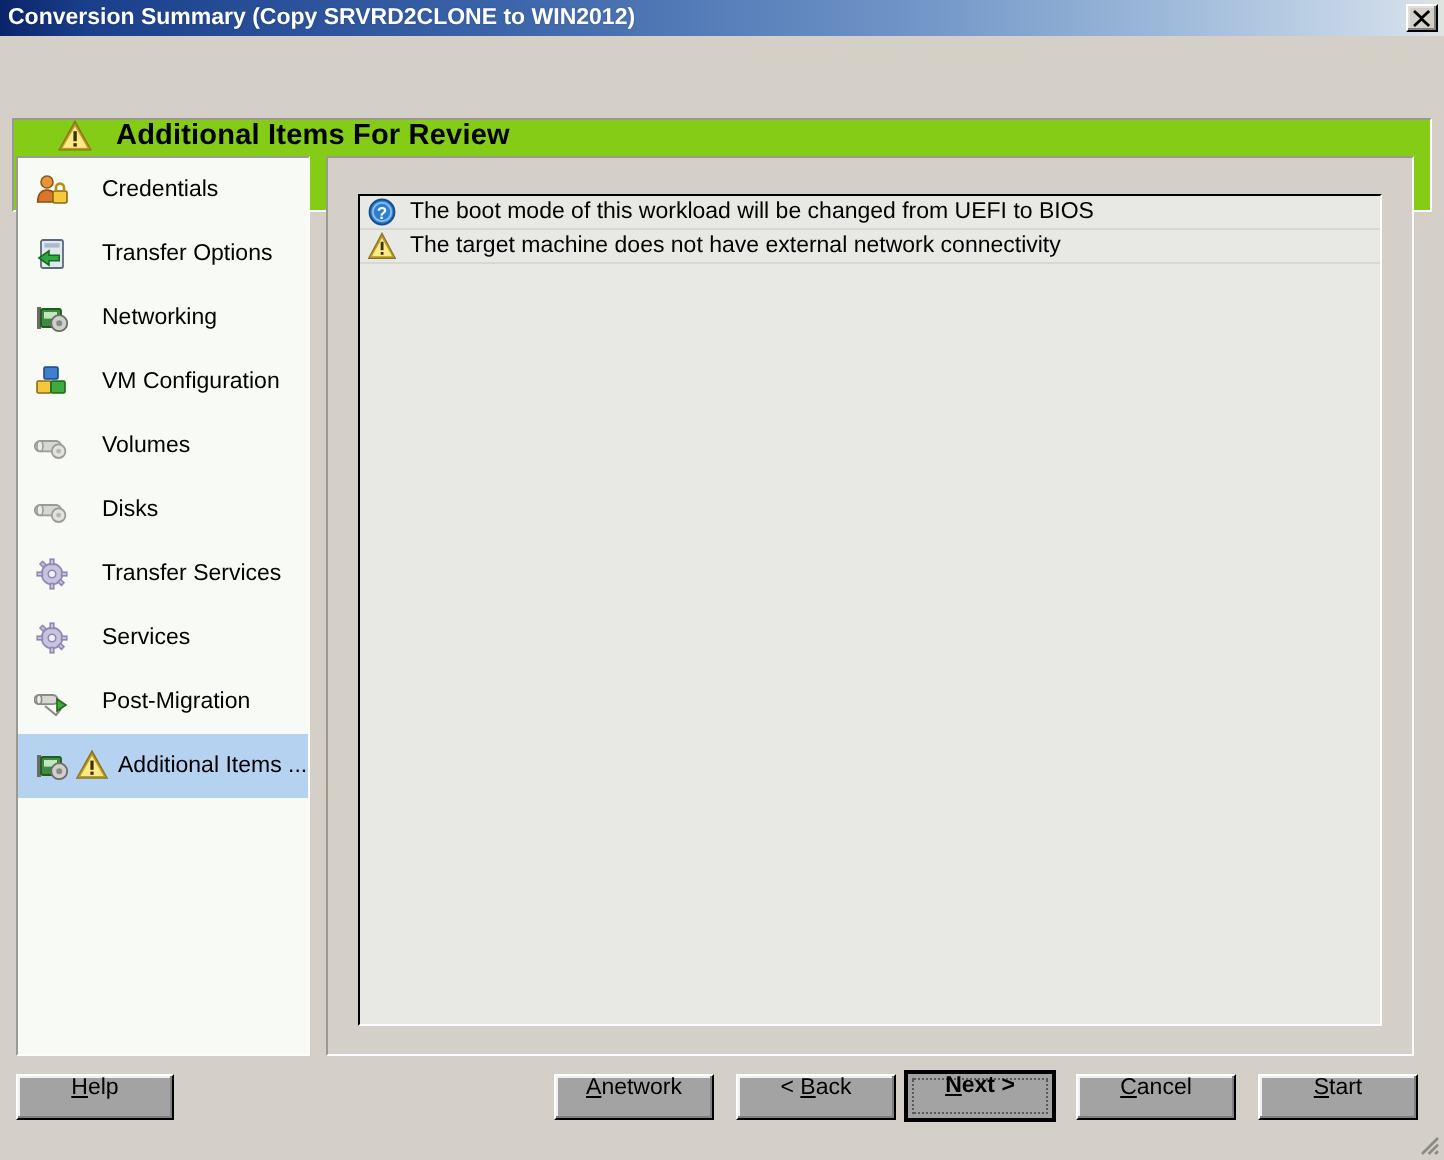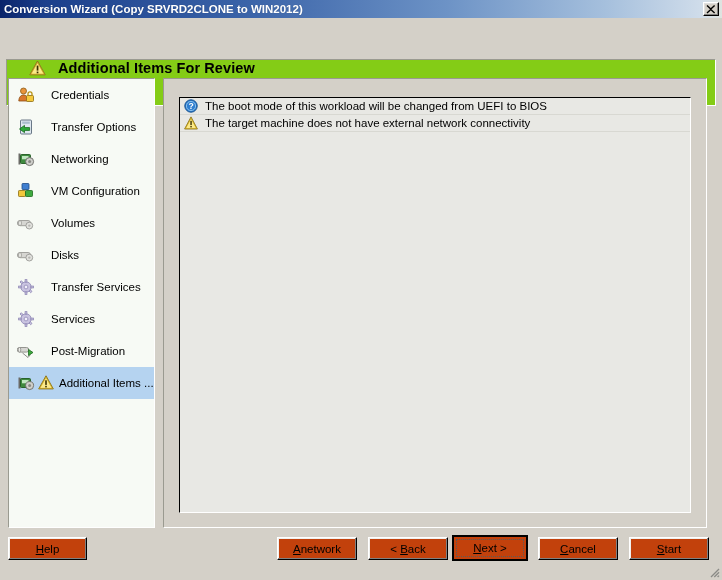--- a/index.html
+++ b/index.html
@@ -175,31 +175,31 @@
     margin-left: 7px;
     font-size: 11.5px;
     color: #000;
     white-space: nowrap;
   }
 
   
   .btn {
     position: absolute;
     height: 23px;
-    background: #c2410c;
+    background: #a3a3a3;
     border: 1px solid;
     border-color: #ffffff #000000 #000000 #ffffff;
     box-shadow: inset -1px -1px 0 #808080, inset 1px 1px 0 #f0f0ee;
     box-sizing: border-box;
     font-family: "Liberation Sans", sans-serif;
     font-size: 11.5px;
     color: #000;
     cursor: default;
     display: flex;
-    align-items: center;
+    align-items: flex-start;
     justify-content: center;
     padding: 0;
   }
   .btn .lbl { position: relative; }
   .btn.default {
     border: 2px solid #000000;
     box-shadow: none;
   }
   .btn.default .inner {
     position: absolute;
@@ -209,21 +209,21 @@
   }
   u { text-decoration: underline; }
 
   
   .grip { position: absolute; right: 2px; bottom: 2px; width: 14px; height: 14px; }
 </style>
 </head>
 <body>
 
 <div class="titlebar">
-  <span class="titlebar-text">Conversion Wizard (Copy SRVRD2CLONE to WIN2012)</span>
+  <span class="titlebar-text">Conversion Summary (Copy SRVRD2CLONE to WIN2012)</span>
   <div class="titlebar-buttons">
     <div class="tb-btn">
       <svg width="10" height="9" viewBox="0 0 10 9">
         <path d="M1 0.5 L4.8 4 L8.6 0.5 M1 8 L4.8 4.5 M8.6 8 L4.8 4.5" stroke="#000" stroke-width="1.4" fill="none"></path>
       </svg>
     </div>
   </div>
 </div>
 
 <div class="header-banner">
@@ -418,21 +418,21 @@
 </button>
 
 <button class="btn" style="left:277px; top:537px; width:80px;">
   <span class="lbl"><u>A</u><span>network</span></span>
 </button>
 
 <button class="btn" style="left:368px; top:537px; width:80px;">
   <span class="lbl"><span>&lt; </span><u>B</u><span>ack</span></span>
 </button>
 
-<button class="btn default" style="left:452px; top:535px; width:76px; height:26px;">
+<button class="btn default" style="left:452px; top:535px; width:76px; height:26px;font-weight:bold;">
   <span class="inner"></span>
   <span class="lbl"><u>N</u><span>ext &gt;</span></span>
 </button>
 
 <button class="btn" style="left:538px; top:537px; width:80px;">
   <span class="lbl"><u>C</u><span>ancel</span></span>
 </button>
 
 <button class="btn" style="left:629px; top:537px; width:80px;">
   <span class="lbl"><u>S</u><span>tart</span></span>

